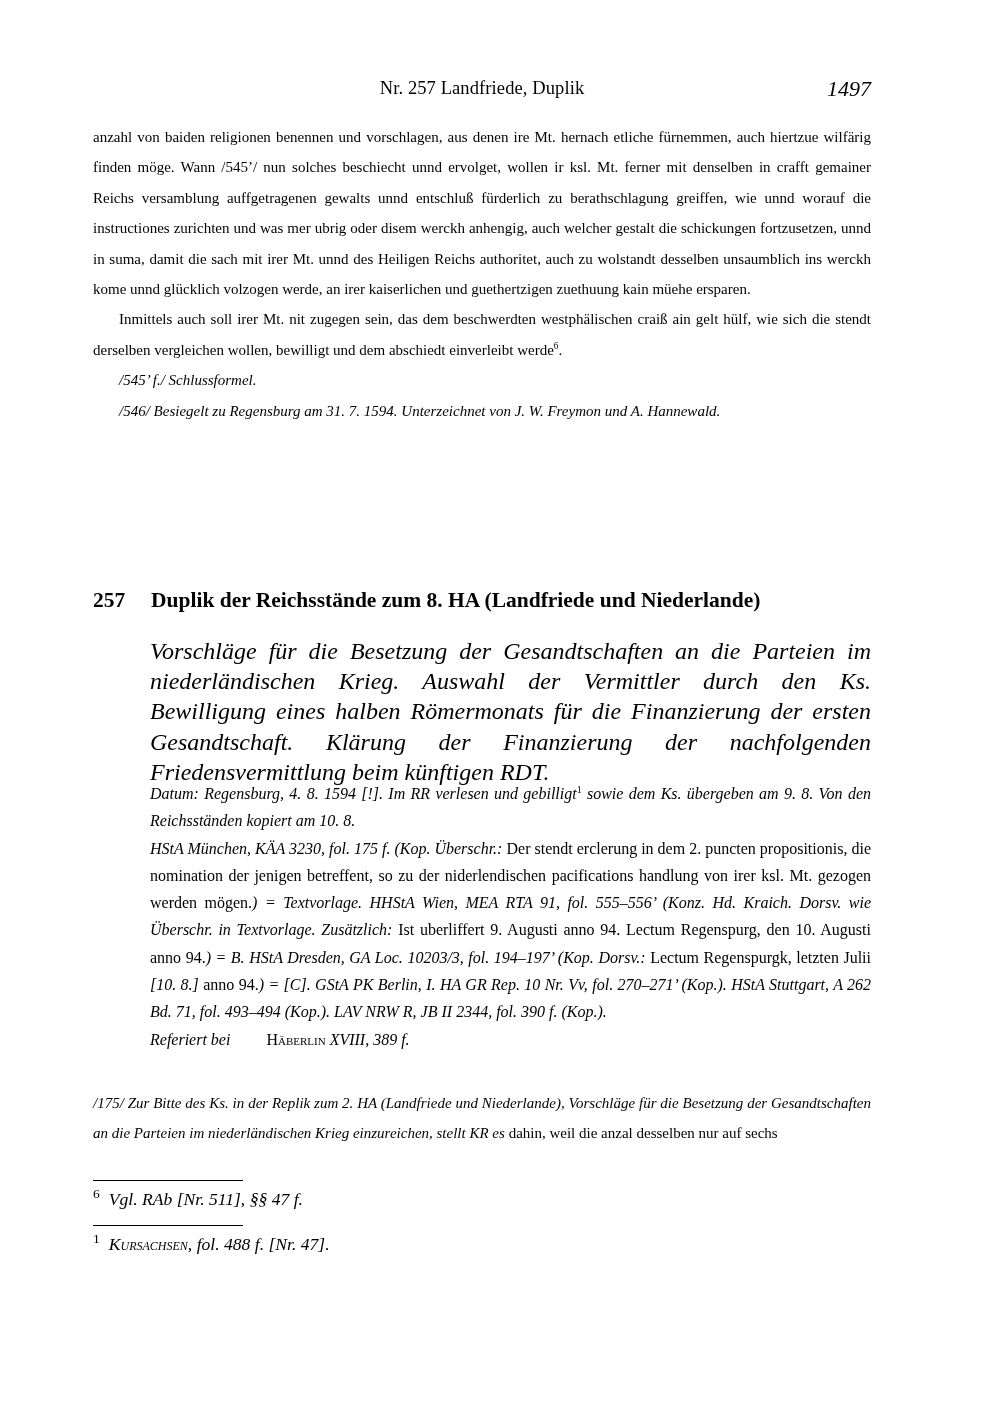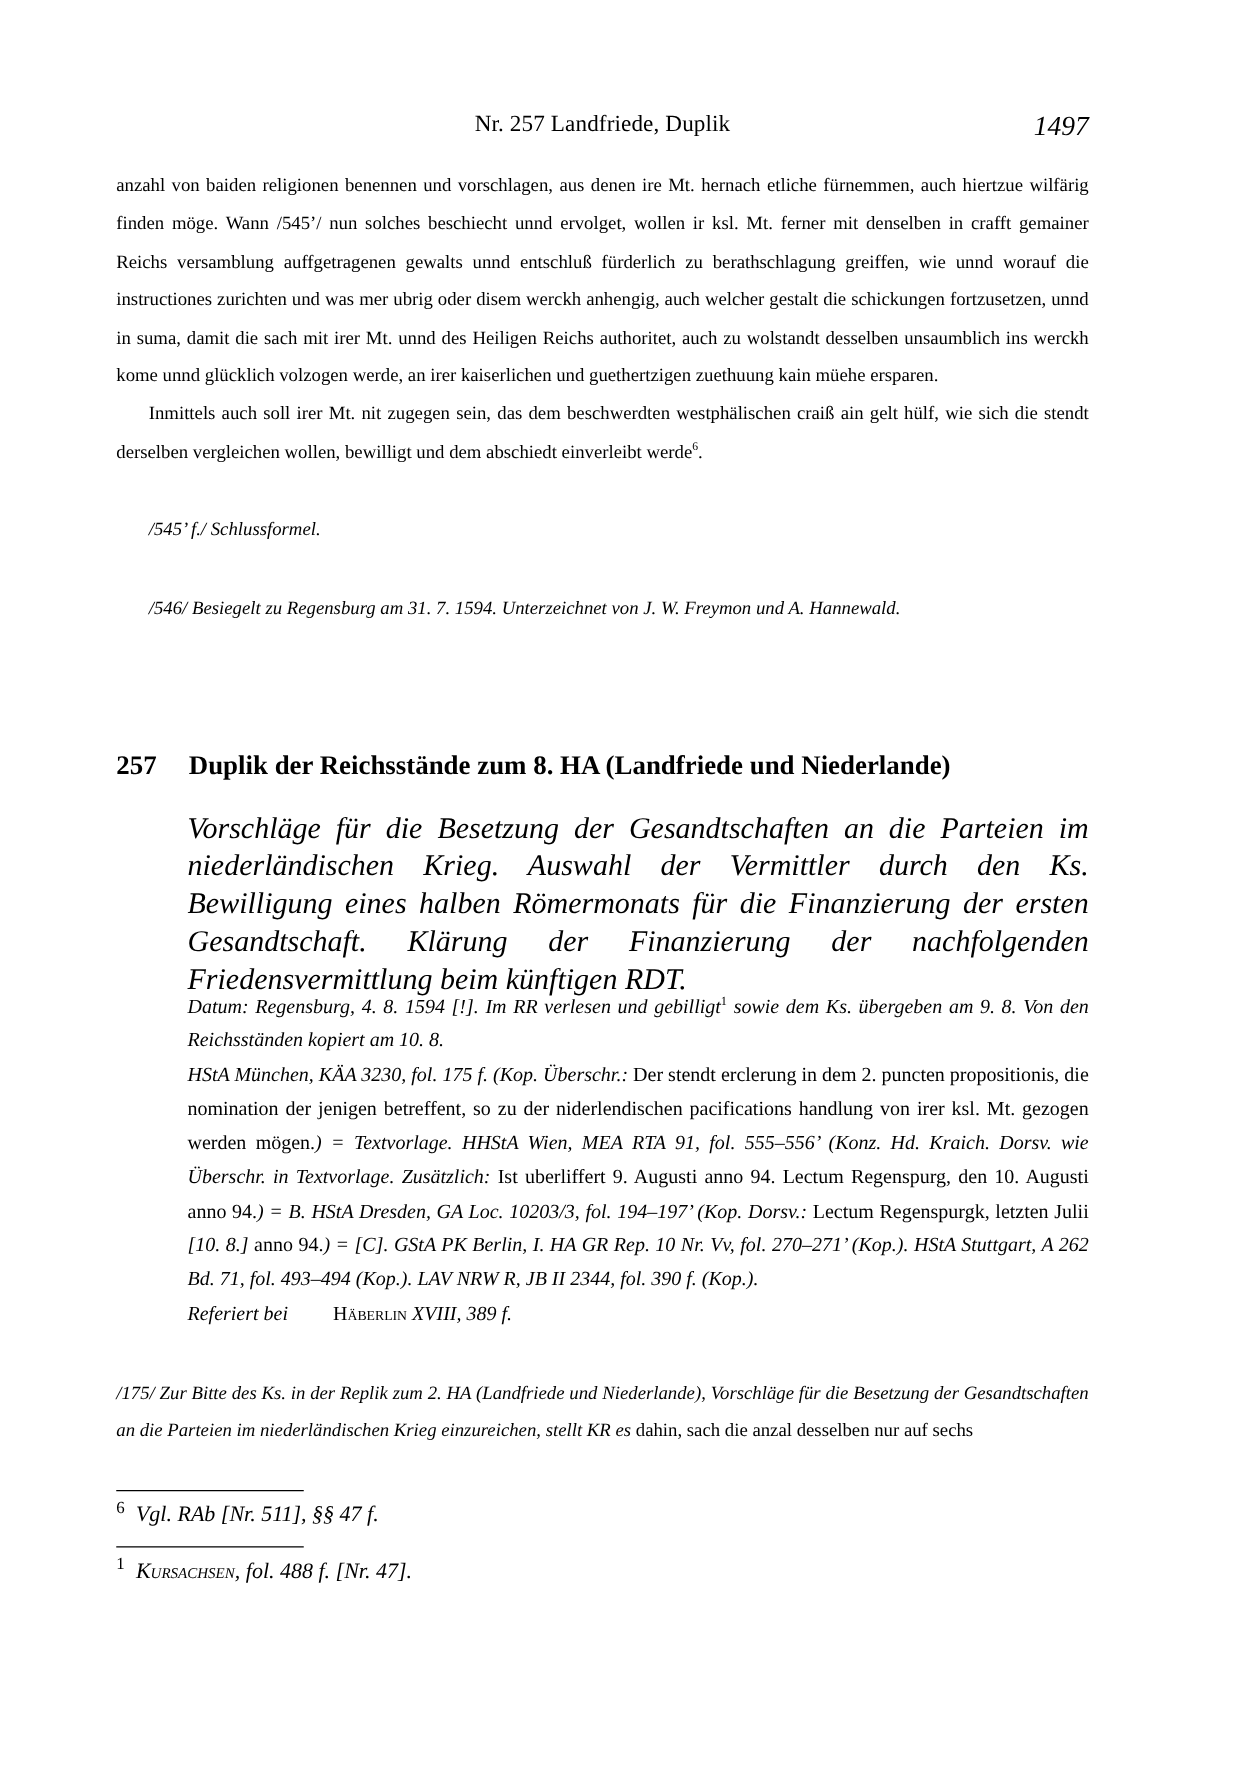--- a/index.html
+++ b/index.html
@@ -11,21 +11,21 @@
     width: 1004px;
     height: 1418px;
     position: relative;
     font-family: "Liberation Serif", "DejaVu Serif", serif;
     color: #000000;
     overflow: hidden;
   }
 
   .page {
     position: absolute;
-    left: 0; top: 12px;
+    left: 0; top: 0;
     width: 1004px;
     height: 1406px;
   }
 
   
   .runhead {
     position: absolute;
     left: 93px;
     top: 78px;
     width: 778px;
@@ -58,21 +58,21 @@
 
   .p {
     margin: 0;
     font-size: 15px;
     line-height: 30.4px;
     text-align: justify;
     text-justify: inter-word;
     hyphens: manual;
   }
   .p.indent { text-indent: 26px; }
-  .it { font-style: italic; margin-top: 32px; }
+  .it { font-style: italic; }
   .ro { font-style: normal; }
 
   sup.fn {
     font-size: 0.62em;
     vertical-align: super;
     line-height: 0;
   }
 
   .smallcaps {
     font-variant: small-caps;
@@ -192,21 +192,21 @@
 
   <div class="apparatus">
     <p><span class="it">Datum:</span><span class="it"> Regensburg, 4. 8. 1594 [!]. Im RR verlesen und gebilligt</span><sup class="fn ro">1</sup><span class="it"> sowie dem Ks. übergeben am 9. 8. Von den Reichsständen kopiert am 10. 8.</span></p>
 
     <p><span class="it">HStA München, KÄA 3230, fol. 175 f. (Kop. Überschr.:</span><span class="ro"> Der stendt erclerung in dem 2. puncten propositionis, die nomination der jenigen betreffent, so zu der niderlendischen pacifications handlung von irer ksl. Mt. gezogen werden mögen.</span><span class="it">) = Textvorlage. HHStA Wien, MEA RTA 91, fol. 555–556’ (Konz. Hd. Kraich. Dorsv. wie Überschr. in Textvorlage. Zusätzlich:</span><span class="ro"> Ist uberliffert 9. Augusti anno 94. Lectum Regenspurg, den 10. Augusti anno 94.</span><span class="it">) = B. HStA Dresden, GA Loc. 10203/3, fol. 194–197’ (Kop. Dorsv.:</span><span class="ro"> Lectum Regenspurgk, letzten Julii</span><span class="it"> [10. 8.]</span><span class="ro"> anno 94.</span><span class="it">) = [C]. GStA PK Berlin, I. HA GR Rep. 10 Nr. Vv, fol. 270–271’ (Kop.). HStA Stuttgart, A 262 Bd. 71, fol. 493–494 (Kop.). LAV NRW R, JB II 2344, fol. 390 f. (Kop.).</span></p>
 
     <p><span class="it">Referiert bei </span><span class="smallcaps">Häberlin</span><span class="it"> XVIII, 389 f.</span></p>
   </div>
 
   <div class="closing">
-    <p class="p"><span class="it">/175/ Zur Bitte des Ks. in der Replik zum 2. HA (Landfriede und Niederlande), Vorschläge für die Besetzung der Gesandtschaften an die Parteien im niederländischen Krieg einzureichen, stellt KR es</span><span class="ro"> dahin, sach die anzal desselben nur auf sechs</span></p>
+    <p class="p"><span class="it">/175/ Zur Bitte des Ks. in der Replik zum 2. HA (Landfriede und Niederlande), Vorschläge für die Besetzung der Gesandtschaften an die Parteien im niederländischen Krieg einzureichen, stellt KR es</span><span class="ro"> dahin, weil die anzal desselben nur auf sechs</span></p>
   </div>
 
   <div class="footnotes">
 
     <div class="fn-rule"></div>
     <p class="fn-line"><span class="fn-num">6</span><span>Vgl. RAb [Nr. 511], §§ 47 f.</span></p>
 
     <div class="fn-gap"></div>
 
     <div class="fn-rule"></div>

